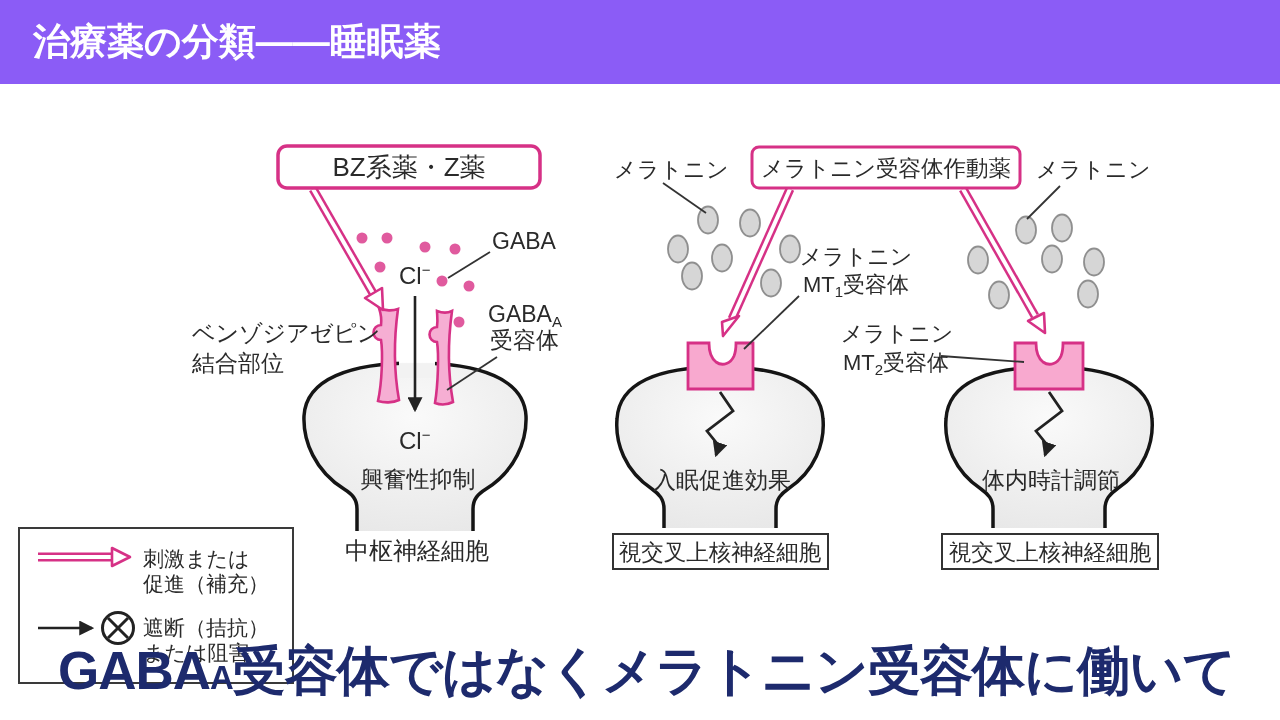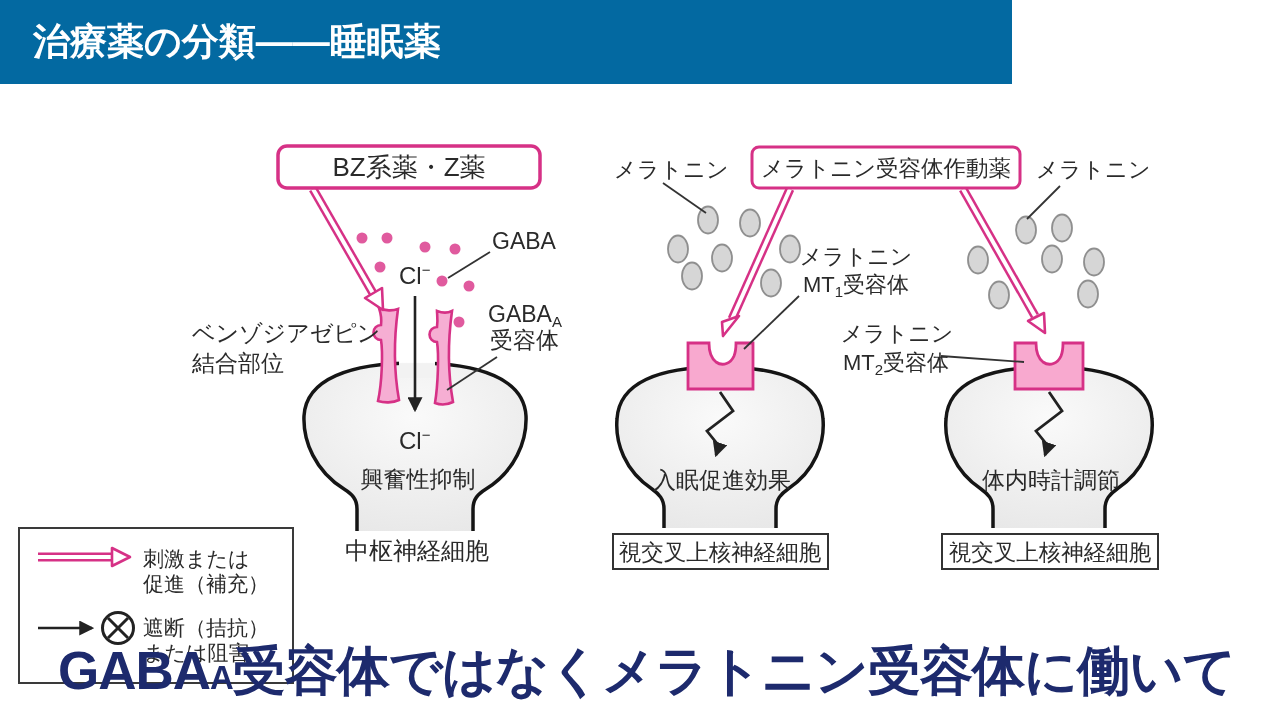--- a/index.html
+++ b/index.html
@@ -1,18 +1,18 @@
 <!DOCTYPE html>
 <html><head>
 <meta charset="utf-8">
 <style>
   html,body{margin:0;padding:0;background:#fff;}
   .slide{position:relative;width:1280px;height:720px;background:#ffffff;overflow:hidden;
          font-family:"Liberation Sans","DejaVu Sans",sans-serif;}
-  .header{position:absolute;left:0;top:0;width:1012px;height:84px;background:#0369a1;}
+  .header{position:absolute;left:0;top:0;width:1280px;height:84px;background:#8b5cf6;}
   .header h1{position:absolute;left:33px;top:0;height:84px;margin:0;display:flex;align-items:center;
              color:#ffffff;font-size:37px;font-weight:bold;letter-spacing:0px;white-space:nowrap;}
   .figure{position:absolute;left:0;top:0;width:1280px;height:720px;}
   .caption{position:absolute;left:58px;top:641px;z-index:5;white-space:nowrap;
            color:#1d2a6d;font-size:53px;font-weight:bold;line-height:1.15;letter-spacing:-1px;}
   .caption .subA{font-size:0.62em;font-weight:bold;}
   svg text{fill:#2a2a2a;font-family:"Liberation Sans","DejaVu Sans",sans-serif;font-weight:500;}
 </style>
 </head>
 <body>

